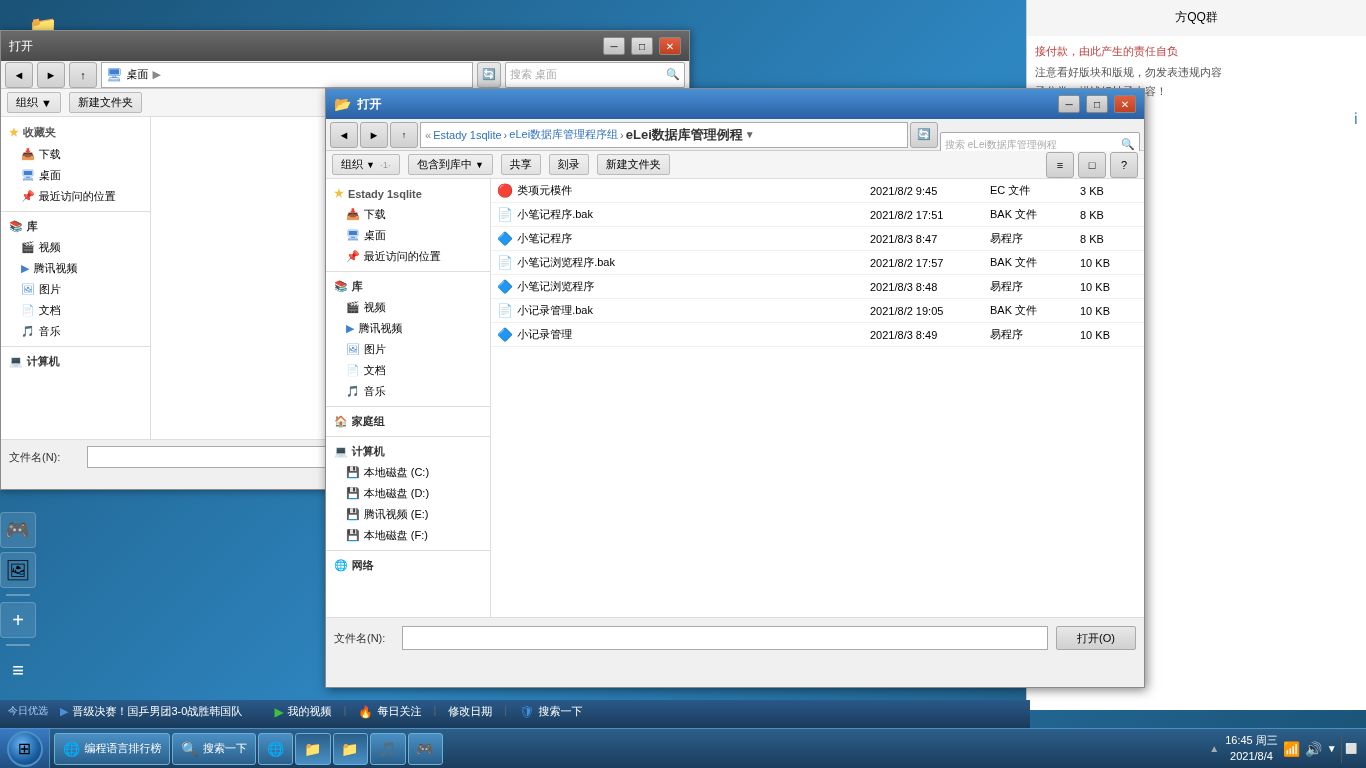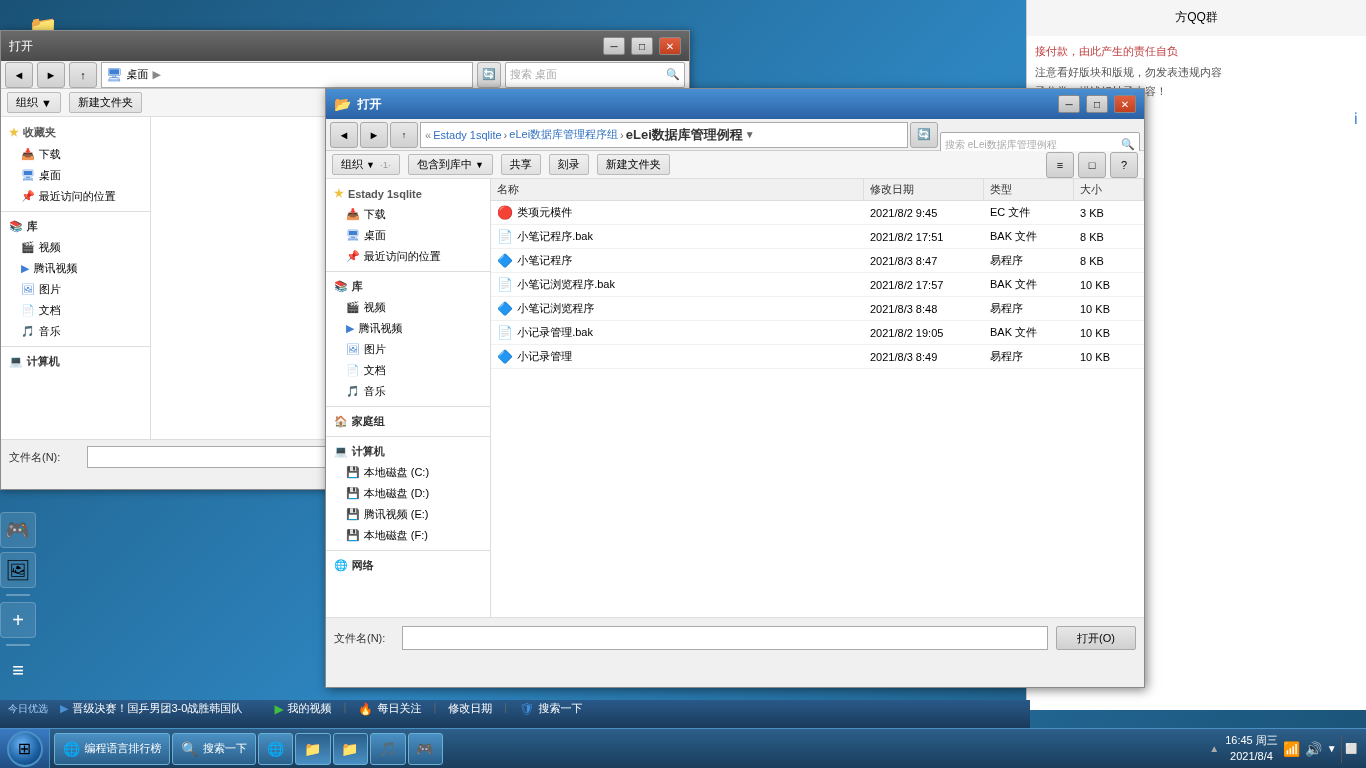--- a/index.html
+++ b/index.html
@@ -75,21 +75,21 @@
     .right-panel-nav-btn { flex: 1; height: 36px; display: flex; align-items: center; justify-content: center; font-size: 12px; cursor: pointer; border-right: 1px solid #ddd; background: #f5f5f5; }
     .right-panel-nav-btn:last-child { border-right: none; }
     .right-panel-content { flex: 1; padding: 8px; overflow-y: auto; font-size: 11px; color: #555; }
 
     
     ::-webkit-scrollbar { width: 8px; height: 8px; }
     ::-webkit-scrollbar-track { background: #f0f0f0; }
     ::-webkit-scrollbar-thumb { background: #b0b0b0; border-radius: 4px; }
 
     
-    .bottom-bar { position: absolute; bottom: 40px; left: 0; width: 1030px; height: 28px; background: linear-gradient(to bottom, #2a5a8a, #1a3a5a); display: flex; align-items: flex-end; padding: 12px 8px; gap: 12px; z-index: 60; color: white; font-size: 11px; }
+    .bottom-bar { position: absolute; bottom: 40px; left: 0; width: 1030px; height: 28px; background: linear-gradient(to bottom, #2a5a8a, #1a3a5a); display: flex; align-items: flex-start; padding: 4px 8px; gap: 12px; z-index: 60; color: white; font-size: 11px; }
     .bottom-bar-item { display: flex; align-items: center; gap: 4px; cursor: pointer; }
 
     
     .desktop-icons { position: absolute; left: 8px; top: 8px; display: flex; flex-direction: column; gap: 8px; z-index: 20; }
     .desktop-icon { width: 70px; display: flex; flex-direction: column; align-items: center; gap: 2px; cursor: pointer; padding: 4px; border-radius: 4px; }
     .desktop-icon-img { width: 32px; height: 32px; display: flex; align-items: center; justify-content: center; font-size: 24px; }
     .desktop-icon-label { color: white; font-size: 10px; text-align: center; text-shadow: 1px 1px 2px rgba(0,0,0,0.8); }
 
     
     .folder-icon { color: #f0c040; }
@@ -335,26 +335,20 @@
         <div class="sidebar-separator"></div>
         <div class="sidebar-section">
           <div class="sidebar-group-header">
             <span style="color:#4080d4;">🌐</span>
             <span>网络</span>
           </div>
         </div>
       </div>
 
       <div class="file-list">
-        <div class="file-list-header">
-          <div class="list-col-header">名称</div>
-          <div class="list-col-header">修改日期</div>
-          <div class="list-col-header">类型</div>
-          <div class="list-col-header">大小</div>
-        </div>
 
         <div class="file-row">
           <div class="file-cell">
             <span style="color:#e04040;font-size:13px;">🔴</span>
             <span>类项元模件</span>
           </div>
           <div class="file-cell">2021/8/2 9:45</div>
           <div class="file-cell">EC 文件</div>
           <div class="file-cell">3 KB</div>
         </div>

